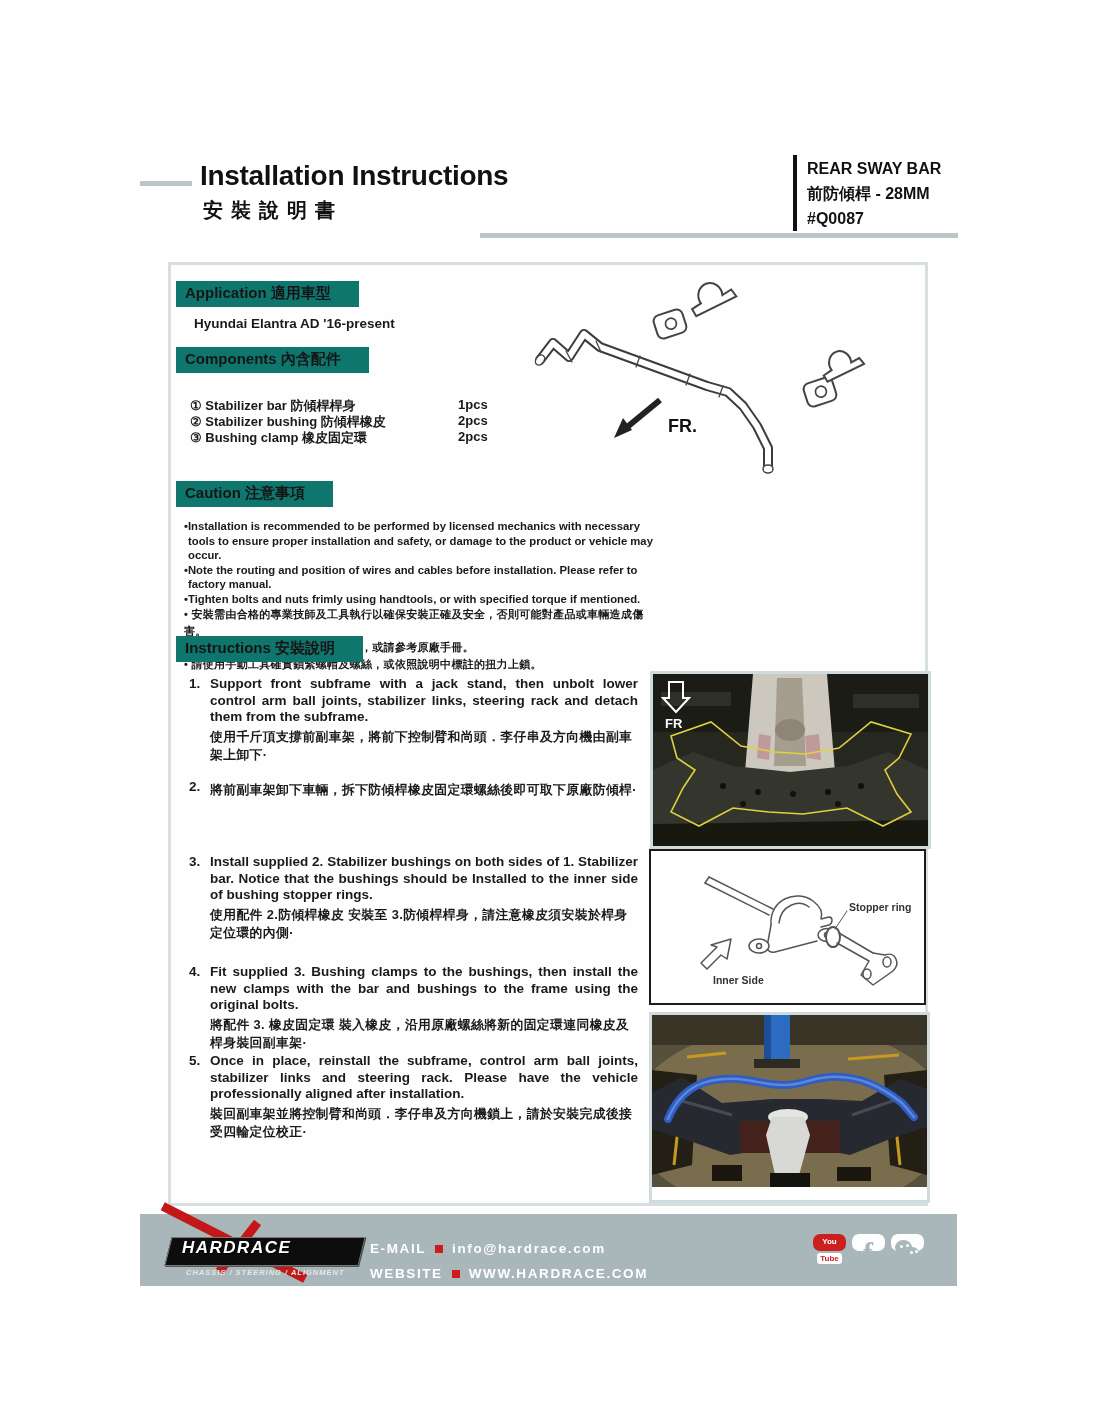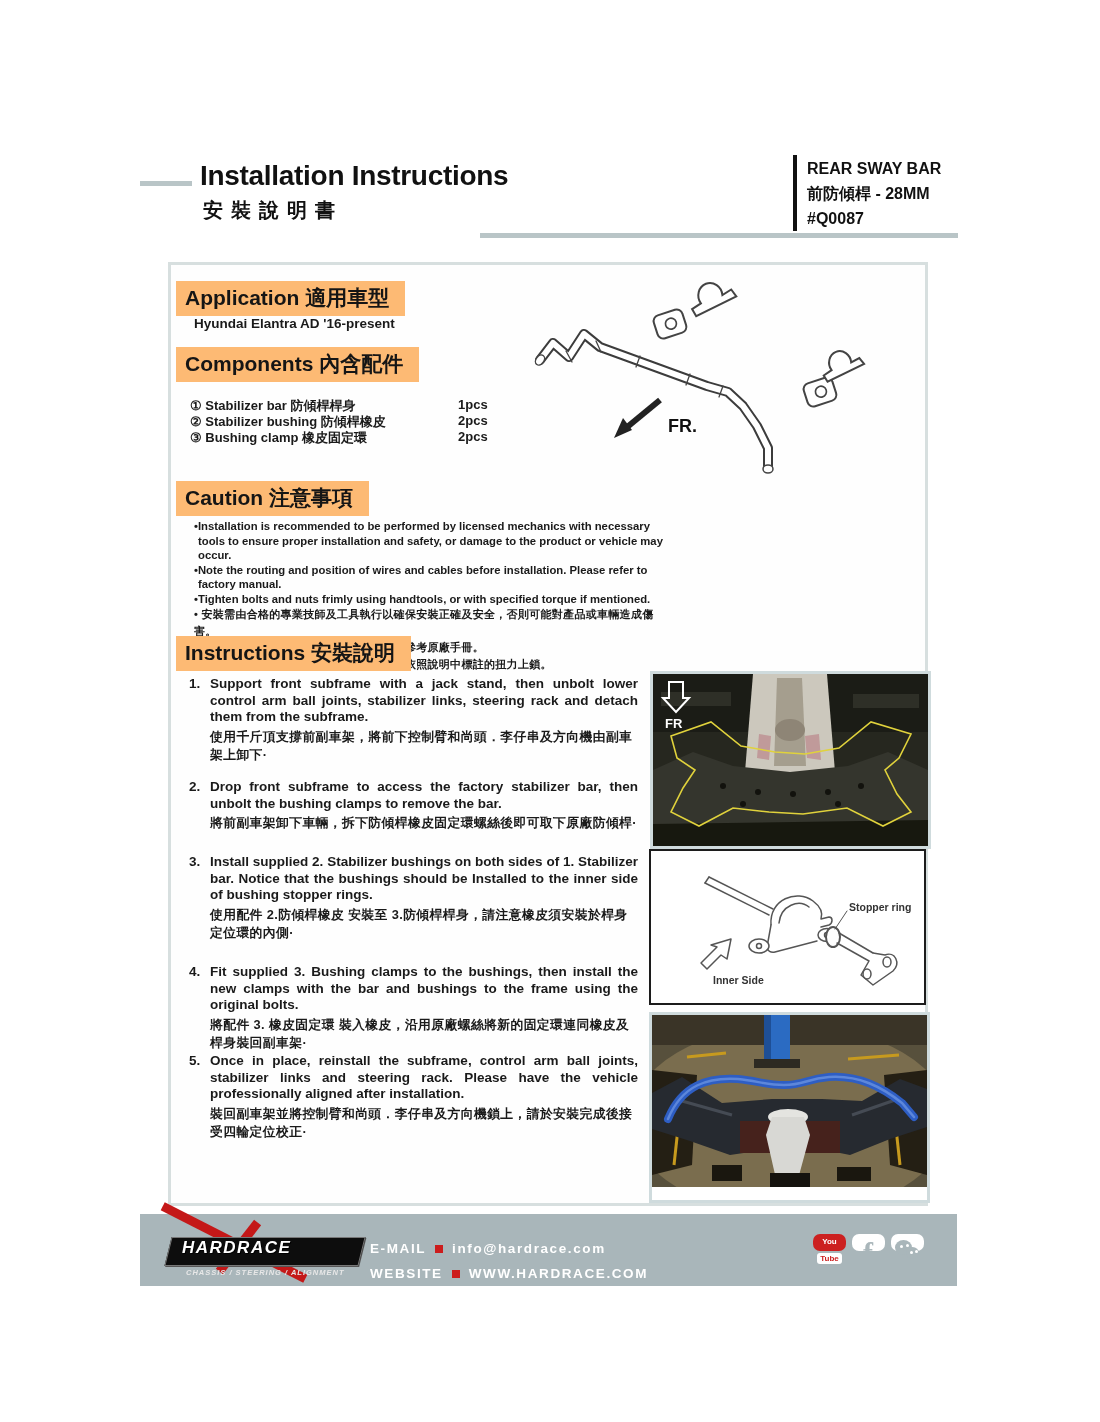--- a/index.html
+++ b/index.html
@@ -7,29 +7,29 @@
   .abs{position:absolute;}
   
   .hdr-dash{left:140px;top:181px;width:52px;height:5px;background:#b9c5c7;}
   .hdr-title{left:200px;top:160px;font-size:28px;font-weight:800;letter-spacing:-0.3px;color:#111;}
   .hdr-sub{left:203px;top:197px;font-size:20px;font-weight:800;letter-spacing:8px;color:#111;}
   .prod-line{left:793px;top:155px;width:4px;height:76px;background:#111;}
   .prod-block{left:807px;top:156px;font-size:16px;font-weight:800;line-height:25px;color:#111;}
   .hdr-rule{left:480px;top:233px;width:478px;height:5px;background:#b9c5c7;}
   
   .frame{left:168px;top:262px;width:754px;height:938px;border:3px solid #d7dfdf;background:#fefefe;}
-  .sec-head{background:#fdba74;font-size:21px;font-weight:800;color:#151515;padding:3px 16px 4px 9px;display:inline-block;white-space:nowrap;}
+  .sec-head{background:#0f766e;font-size:15px;font-weight:800;color:#151515;padding:3px 28px 4px 9px;display:inline-block;white-space:nowrap;}
   .sh-app{left:176px;top:281px;}
   .sh-comp{left:176px;top:347px;}
   .sh-caut{left:176px;top:481px;}
   .sh-inst{left:176px;top:636px;}
   .app-vehicle{left:194px;top:316px;font-size:13.5px;font-weight:700;}
   .comp-row{left:190px;width:330px;font-size:13px;font-weight:700;display:flex;}
   .comp-row .lbl{width:268px;}
-  .caut{left:194px;top:519px;width:474px;}
+  .caut{left:184px;top:519px;width:474px;}
   .caut-en{font-size:11.3px;font-weight:700;line-height:14.5px;text-indent:-4px;padding-left:4px;}
   .caut-zh{font-size:11px;font-weight:700;line-height:16.5px;letter-spacing:0.3px;}
   .step{width:449px;}
   .step .num{position:absolute;left:0;top:0;font-size:13.5px;font-weight:800;}
   .step-body{padding-left:21px;}
   .step-en{font-size:13.5px;font-weight:700;line-height:16.5px;text-align:justify;}
   .step-zh{font-size:12.8px;font-weight:700;line-height:18px;letter-spacing:0.4px;margin-top:2px;}
   .s1{left:189px;top:676px;} .s2{left:189px;top:779px;} .s3{left:189px;top:854px;}
   .s4{left:189px;top:964px;} .s5{left:189px;top:1053px;}
   
@@ -137,21 +137,20 @@
 <div class="abs step s1">
   <span class="num">1.</span>
   <div class="step-body">
     <div class="step-en">Support front subframe with a jack stand, then unbolt lower control arm ball joints, stabilizer links, steering rack and detach them from the subframe.</div>
     <div class="step-zh">使用千斤頂支撐前副車架，將前下控制臂和尚頭．李仔串及方向機由副車架上卸下·</div>
   </div>
 </div>
 <div class="abs step s2">
   <span class="num">2.</span>
   <div class="step-body">
-    <div class="step-en">Drop front subframe to access the factory stabilizer bar, then unbolt the bushing clamps to remove the bar.</div>
     <div class="step-zh">將前副車架卸下車輛，拆下防傾桿橡皮固定環螺絲後即可取下原廠防傾桿·</div>
   </div>
 </div>
 <div class="abs step s3">
   <span class="num">3.</span>
   <div class="step-body">
     <div class="step-en">Install supplied 2. Stabilizer bushings on both sides of  1. Stabilizer bar. Notice that the bushings should be Installed to the inner side of bushing stopper rings.</div>
     <div class="step-zh">使用配件 2.防傾桿橡皮 安裝至 3.防傾桿桿身，請注意橡皮須安裝於桿身定位環的內側·</div>
   </div>
 </div>

